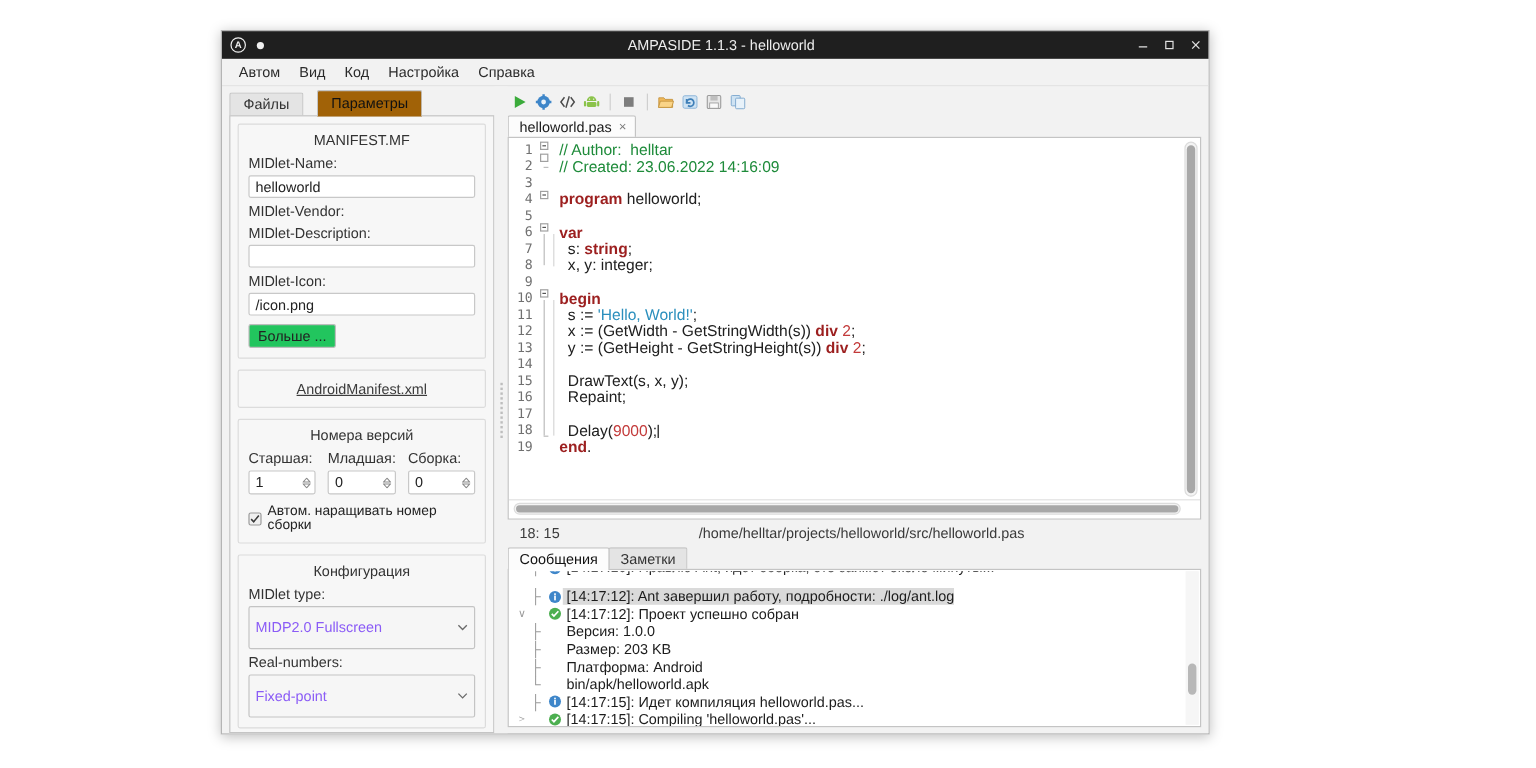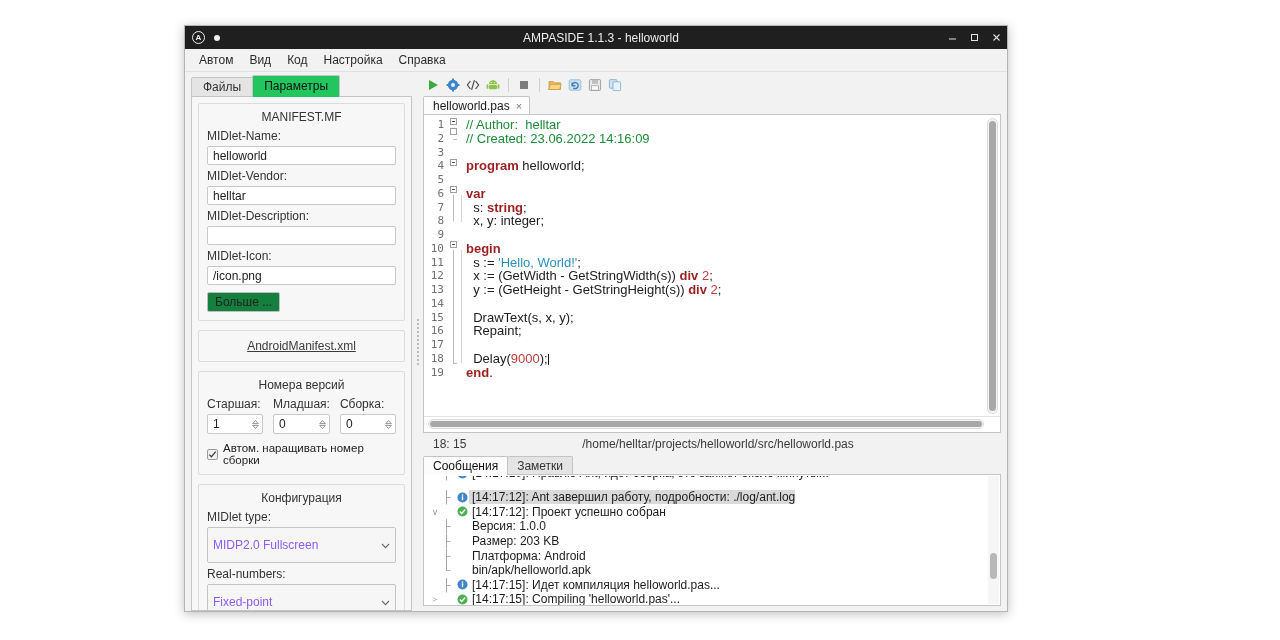--- a/index.html
+++ b/index.html
@@ -45,44 +45,44 @@
   
   #menubar{
     height:22px;background:#f2f2f2;border-bottom:1px solid #e0e0e0;
     display:flex;align-items:center;padding-left:6px;gap:0;flex:0 0 auto;
   }
   .menuitem{padding:2px 8px;font-size:12px;color:#2b2b2b;}
   
   #body{flex:1 1 auto;display:flex;min-height:0;background:#f2f2f2;}
   
   #leftpane{width:227px;flex:0 0 227px;display:flex;flex-direction:column;padding:4px 0 0 6px;box-sizing:border-box;}
-  .tabstrip{display:flex;align-items:flex-end;height:21px;gap:0;}
+  .tabstrip{display:flex;align-items:flex-end;height:21px;gap:12px;}
   .ptab{
     height:19px;line-height:19px;padding:0 11px;font-size:12px;
     border:1px solid #c4c4c4;border-bottom:none;
     background:#e4e4e4;color:#333;border-radius:2px 2px 0 0;margin-right:-1px;
   }
-  .ptab.active{background:#22c55e;color:#111;height:21px;line-height:21px;position:relative;z-index:3;}
+  .ptab.active{background:#a16207;color:#111;height:21px;line-height:21px;position:relative;z-index:3;}
   #leftbody{
     flex:1 1 auto;border:1px solid #c4c4c4;background:#f7f7f7;
     margin-top:-1px;padding:6px;box-sizing:border-box;overflow:hidden;
   }
   .group{
     border:1px solid #dcdcdc;background:#f7f7f7;border-radius:2px;
     padding:5px 8px 8px 8px;margin-bottom:9px;
   }
   .group-title{text-align:center;font-size:12px;color:#333;margin:1px 0 5px 0;}
   .fieldlabel{font-size:12px;color:#333;margin:4px 0 3px 0;}
   .textinput{
     height:19px;background:#fff;border:1px solid #c8c8c8;border-radius:2px;
     font-size:12px;color:#222;padding:0 5px;line-height:19px;box-sizing:border-box;width:100%;
   }
   .btn-small{
     display:inline-block;margin-top:7px;padding:2px 7px;font-size:12px;
-    border:1px solid #bdbdbd;border-radius:2px;background:#15803d;color:#222;
+    border:1px solid #bdbdbd;border-radius:2px;background:#22c55e;color:#222;
   }
   .linkbox{
     border:1px solid #dcdcdc;background:#f7f7f7;border-radius:2px;
     padding:8px 0;text-align:center;margin-bottom:9px;
   }
   .linkbox a{color:#3c3c3c;text-decoration:underline;font-size:12px;}
   .verrow{display:flex;gap:10px;margin-top:4px;}
   .vercol{flex:1 1 0;}
   .vercol .fieldlabel{margin:0 0 3px 0;}
   .spin{
@@ -247,21 +247,20 @@
 
       <div id="leftbody">
 
         <div class="group">
           <div class="group-title">MANIFEST.MF</div>
 
           <div class="fieldlabel">MIDlet-Name:</div>
           <div class="textinput">helloworld</div>
 
           <div class="fieldlabel">MIDlet-Vendor:</div>
-          <div class="textinput">helltar</div>
 
           <div class="fieldlabel">MIDlet-Description:</div>
           <div class="textinput"></div>
 
           <div class="fieldlabel">MIDlet-Icon:</div>
           <div class="textinput">/icon.png</div>
 
           <div class="btn-small">Больше ...</div>
         </div>
 

